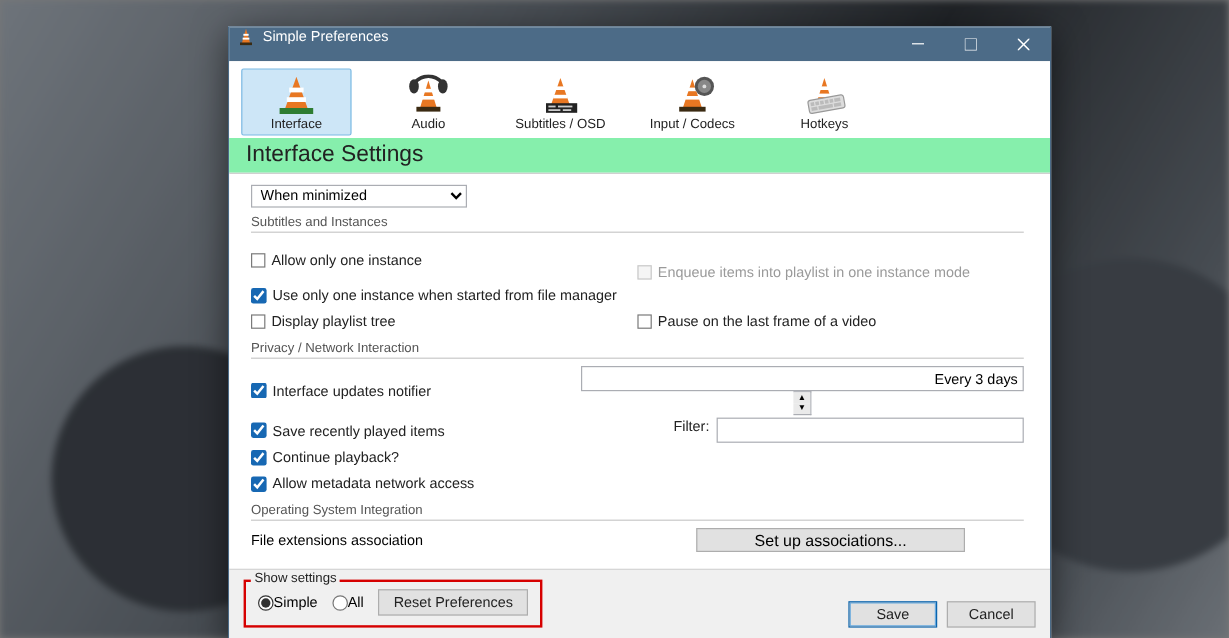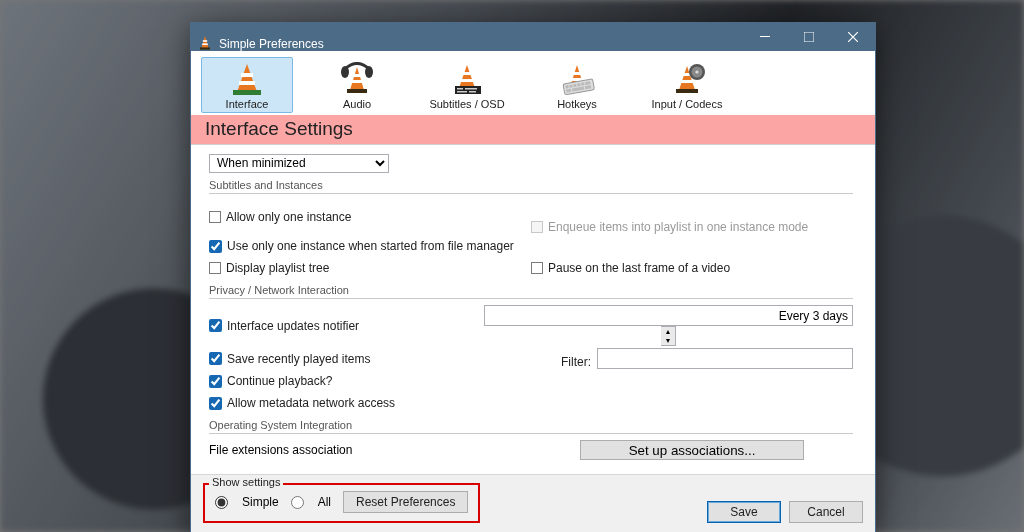--- a/index.html
+++ b/index.html
@@ -10,47 +10,47 @@
       background:
         radial-gradient(circle at 15% 75%, #3a3f46 0 110px, transparent 111px),
         radial-gradient(circle at 92% 65%, #4a5058 0 130px, transparent 131px),
         radial-gradient(circle at 40% 90%, #2f3338 0 90px,  transparent 91px),
         linear-gradient(120deg,#929aa3 0%,#5e656d 35%,#2b2f34 60%,#5d646c 85%,#8d949c 100%);
       filter:blur(3px) brightness(.75);}
   .window{position:absolute;left:190px;top:22px;width:684px;height:510px;
           background:#f0f0f0;border:1px solid #4b6b88;
           box-shadow:0 6px 28px rgba(0,0,0,.55);display:flex;flex-direction:column;}
   
-  .titlebar{height:28px;background:#4c6b87;color:#fff;display:flex;align-items:flex-end;
+  .titlebar{height:28px;background:#4c6b87;color:#fff;display:flex;align-items:flex-start;
             padding-left:6px;font-size:12px;}
   .titlebar .icon{width:16px;height:16px;margin-right:6px;}
   .titlebar .spacer{flex:1;}
   .winbtn{width:44px;height:28px;display:flex;align-items:center;justify-content:center;
           color:#fff;}
   
   .catbar{background:#fff;padding:6px 10px 2px;display:flex;gap:18px;}
   .cat{width:86px;display:flex;flex-direction:column;align-items:center;
        padding:4px 2px 2px;border:1px solid transparent;border-radius:2px;text-align:center;}
   .cat.selected{background:#cde6f7;border:1px solid #7ab9e3;}
   .cat .ico{width:40px;height:34px;display:flex;align-items:flex-end;justify-content:center;}
   .cat .lbl{margin-top:2px;font-size:11px;color:#222;}
   
-  .heading{padding:3px 14px 4px;font-size:19px;color:#222;background:#fca5a5;}
+  .heading{padding:3px 14px 4px;font-size:19px;color:#222;background:#86efac;}
   
   .panelwrap{flex:1;display:flex;background:#fff;}
   .panel{flex:1;overflow:hidden;border-top:1px solid #d0d0d0;position:relative;}
   .panelinner{position:absolute;inset:0 16px 0 8px;overflow-y:auto;padding:6px 6px 6px 10px;}
   .panelinner::-webkit-scrollbar{width:16px;}
   .panelinner::-webkit-scrollbar-track{background:#f0f0f0;}
   .panelinner::-webkit-scrollbar-thumb{background:#c2c2c2;border:3px solid #f0f0f0;border-radius:2px;}
   .group-title{color:#555;font-size:11px;margin:6px 0 2px;}
   .group-rule{height:1px;background:#c9c9c9;margin:1px 0 6px;}
   .row{display:flex;align-items:center;min-height:20px;margin:2px 0;}
   .row .left{flex:1;display:flex;align-items:center;}
-  .row .right{flex:1;display:flex;align-items:flex-end;}
+  .row .right{flex:1;display:flex;align-items:flex-start;}
   label.chk{display:flex;align-items:center;gap:5px;color:#222;}
   label.chk.disabled{color:#9a9a9a;margin-top:20px;}
   input[type=checkbox]{width:13px;height:13px;margin:0;accent-color:#1768b3;}
   input[type=checkbox].unchecked{appearance:none;width:12px;height:12px;border:1px solid #7a7a7a;background:#fff;}
   input[type=checkbox].disabled{appearance:none;width:12px;height:12px;border:1px solid #c8c8c8;background:#f5f5f5;}
   select,input[type=text]{font:inherit;height:19px;border:1px solid #abadb3;padding:0 3px;background:#fff;}
   .combo{width:180px;}
   .spin{display:flex;align-items:center;flex-direction:column;}
   .spin input{width:360px;text-align:right;padding-right:4px;}
   .spinbtns{display:flex;flex-direction:column;border:1px solid #abadb3;border-left:none;}
@@ -58,21 +58,21 @@
   .filterlbl{margin-left:30px;margin-right:6px;color:#222;}
   .textfield{flex:1;}
   .assocbtn{width:224px;height:20px;border:1px solid #adadad;background:#e1e1e1;}
   
   .footer{background:#f0f0f0;border-top:1px solid #d6d6d6;padding:8px 12px 10px;
           display:flex;align-items:flex-end;}
   .showbox{position:relative;border:2px solid #d60000;padding:6px 10px 8px;
            display:flex;gap:12px;align-items:center;}
   .showbox .legend{position:absolute;top:-9px;left:4px;background:#f0f0f0;
                    padding:0 3px;color:#222;font-size:11px;}
-  .radio{display:flex;align-items:center;gap:14px;}
+  .radio{display:flex;align-items:center;gap:0;}
   input[type=radio]{margin:0;accent-color:#333;}
   .btn{height:22px;min-width:74px;padding:0 12px;border:1px solid #adadad;
        background:#e1e1e1;color:#222;font:inherit;}
   .btn.primary{border:1px solid #0a64ad;box-shadow:inset 0 0 0 1px #67a9de;}
   .footer .spacer{flex:1;}
   
   .cone{fill:#e87722;}
   .coneW{fill:#fff;}
   .coneB{fill:#3a2a12;}
 </style>
@@ -149,20 +149,35 @@
           <rect class="coneW" x="14" y="17" width="12" height="3"></rect>
           <rect class="coneB" x="9" y="25" width="22" height="4"></rect>
           <rect x="8" y="24" width="26" height="8" fill="#222"></rect>
           <rect x="10" y="26" width="6" height="1.5" fill="#ccc"></rect>
             <rect x="18" y="26" width="12" height="1.5" fill="#ccc"></rect>
           <rect x="10" y="29" width="10" height="1.5" fill="#ccc"></rect>
             <rect x="22" y="29" width="7" height="1.5" fill="#ccc"></rect>
         </svg>
       </div>
       <span class="lbl">Subtitles / OSD</span>
+    </div>
+
+    <div class="cat">
+      <div class="ico">
+        <svg viewBox="0 0 40 34" width="40" height="34">
+          <polygon class="cone" points="20,4 28,28 12,28"></polygon>
+          <rect class="coneW" x="15" y="11" width="10" height="3"></rect>
+          <rect class="coneW" x="14" y="18" width="12" height="3"></rect>
+          <rect class="coneB" x="9" y="27" width="22" height="4"></rect>
+          <circle cx="30" cy="10" r="8" fill="#555"></circle>
+          <circle cx="30" cy="10" r="5.5" fill="#888"></circle>
+          <circle cx="30" cy="10" r="1.6" fill="#ddd"></circle>
+        </svg>
+      </div>
+      <span class="lbl">Input / Codecs</span>
     </div>
 
     <div class="cat">
       <div class="ico">
         <svg viewBox="0 0 40 34" width="40" height="34">
           <polygon class="cone" points="20,3 27,25 13,25"></polygon>
           <rect class="coneW" x="15.5" y="10" width="9" height="3"></rect>
           <rect class="coneW" x="14.5" y="16" width="11" height="3"></rect>
           <rect class="coneB" x="10" y="24" width="20" height="4"></rect>
           <g transform="translate(6,22) rotate(-10)">
@@ -176,35 +191,20 @@
                 <rect x="22" y="2" width="5" height="3"></rect>
               <rect x="2" y="6" width="5" height="3"></rect>
                 <rect x="8" y="6" width="12" height="3"></rect>
               <rect x="21" y="6" width="6" height="3"></rect>
             </g>
           </g>
         </svg>
       </div>
       <span class="lbl">Hotkeys</span>
     </div>
-
-    <div class="cat">
-      <div class="ico">
-        <svg viewBox="0 0 40 34" width="40" height="34">
-          <polygon class="cone" points="20,4 28,28 12,28"></polygon>
-          <rect class="coneW" x="15" y="11" width="10" height="3"></rect>
-          <rect class="coneW" x="14" y="18" width="12" height="3"></rect>
-          <rect class="coneB" x="9" y="27" width="22" height="4"></rect>
-          <circle cx="30" cy="10" r="8" fill="#555"></circle>
-          <circle cx="30" cy="10" r="5.5" fill="#888"></circle>
-          <circle cx="30" cy="10" r="1.6" fill="#ddd"></circle>
-        </svg>
-      </div>
-      <span class="lbl">Input / Codecs</span>
-    </div>
   </div>
 
   <div class="heading">Interface Settings</div>
 
   <div class="panelwrap">
     <div class="panel">
       <div class="panelinner">
 
         <div class="row">
           <div class="right">

